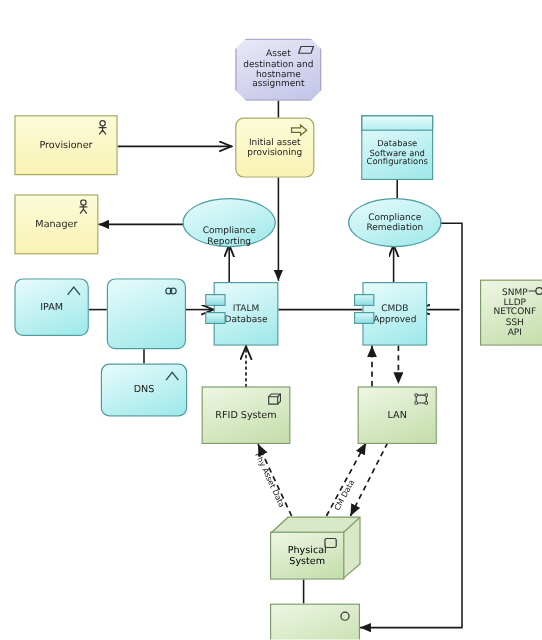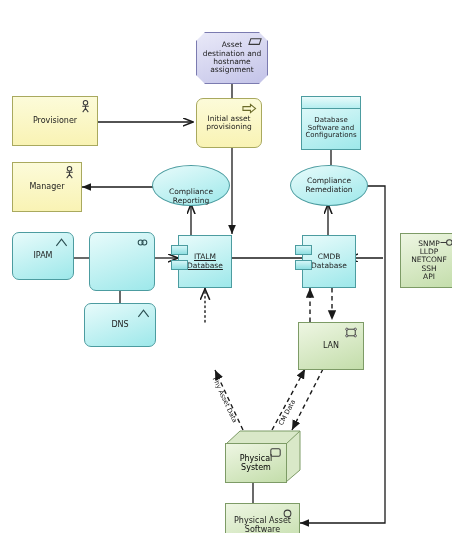--- a/index.html
+++ b/index.html
@@ -170,44 +170,52 @@
   </div>
 
   <div class="node fill-cyan rounded" style="left:89px;top:206px;width:66px;height:59px;font-size:8px;">
     <span class="lbl"></span>
     <svg class="ic" viewBox="0 0 16 12">
       <circle cx="6" cy="6" r="2.6" fill="none" stroke="#2b4f52" stroke-width="1.1"></circle>
       <circle cx="10" cy="6" r="2.6" fill="none" stroke="#2b4f52" stroke-width="1.1"></circle>
     </svg>
   </div>
 
-  <div class="node fill-cyan plain" style="left:178px;top:209px;width:54px;height:53px;font-size:7.5px;text-decoration:underline;">
+  <div class="node fill-cyan plain" style="left:178px;top:209px;width:54px;height:53px;font-size:7.5px;">
     <div class="tab t1"></div>
     <div class="tab t2"></div>
     <span class="lbl">ITALM Database</span>
   </div>
 
   <div class="node fill-cyan plain" style="left:302px;top:209px;width:54px;height:53px;font-size:7.5px;">
     <div class="tab t1"></div>
     <div class="tab t2"></div>
-    <span class="lbl">CMDB Database</span>
+    <span class="lbl">CMDB Approved</span>
   </div>
 
   <div class="node fill-green plain" style="left:400px;top:207px;width:58px;height:55px;font-size:7.5px;">
     <span class="lbl" style="white-space:pre-line;">SNMP
 LLDP
 NETCONF
 SSH
 API</span>
     <svg class="ic" viewBox="0 0 16 12" style="right:2px;top:2px;">
       <path d="M0.5,6 L7,6" stroke="#3a3a3a" stroke-width="1.1" fill="none"></path>
       <circle cx="10" cy="6" r="3" fill="none" stroke="#3a3a3a" stroke-width="1.1"></circle>
     </svg>
   </div>
 
+  <div class="node fill-green plain" style="left:168px;top:296px;width:74px;height:48px;font-size:8px;">
+    <span class="lbl">RFID System</span>
+    <svg class="ic" viewBox="0 0 16 12">
+      <path d="M2,4 L10,4 L10,10.5 L2,10.5 Z" fill="none" stroke="#3a3a3a" stroke-width="1"></path>
+      <path d="M2,4 L4.5,1.5 L12.5,1.5 L12.5,8 L10,10.5" fill="none" stroke="#3a3a3a" stroke-width="1"></path>
+      <path d="M10,4 L12.5,1.5" fill="none" stroke="#3a3a3a" stroke-width="1"></path>
+    </svg>
+  </div>
 
   <div class="node fill-green plain" style="left:298px;top:296px;width:66px;height:48px;font-size:8px;">
     <span class="lbl">LAN</span>
     <svg class="ic" viewBox="0 0 16 12">
       <path d="M3,2.5 L12,2.5 L12,9.5 L3,9.5 Z" fill="none" stroke="#3a3a3a" stroke-width="1"></path>
       <circle cx="3" cy="2.5" r="1.2" fill="#fff" stroke="#3a3a3a" stroke-width="0.9"></circle>
       <circle cx="12" cy="2.5" r="1.2" fill="#fff" stroke="#3a3a3a" stroke-width="0.9"></circle>
       <circle cx="3" cy="9.5" r="1.2" fill="#fff" stroke="#3a3a3a" stroke-width="0.9"></circle>
       <circle cx="12" cy="9.5" r="1.2" fill="#fff" stroke="#3a3a3a" stroke-width="0.9"></circle>
     </svg>
@@ -220,21 +228,20 @@
     </svg>
     <div class="face" style="font-size:8px;">
       <span class="lbl">Physical System</span>
     </div>
     <svg class="ic" viewBox="0 0 16 12" style="right:18px;top:16px;">
       <rect x="3" y="2" width="10" height="8" rx="1.6" fill="none" stroke="#3a3a3a" stroke-width="1.1"></rect>
     </svg>
   </div>
 
   <div class="node fill-green plain" style="left:225px;top:477px;width:75px;height:45px;font-size:8px;">
-    <span class="lbl">Physical Asset Software</span>
     <svg class="ic" viewBox="0 0 16 12">
       <circle cx="8" cy="6" r="3.6" fill="none" stroke="#3a3a3a" stroke-width="1.1"></circle>
     </svg>
   </div>
 
   <div class="edge-lbl" style="left:218px;top:350px;transform:rotate(65deg);">Phy Asset Data</div>
   <div class="edge-lbl" style="left:277px;top:397px;transform:rotate(-62deg);">CM Data</div>
 
   <div id="bottombar" style="top: 524px; background: rgb(74, 107, 74);"></div>
 

